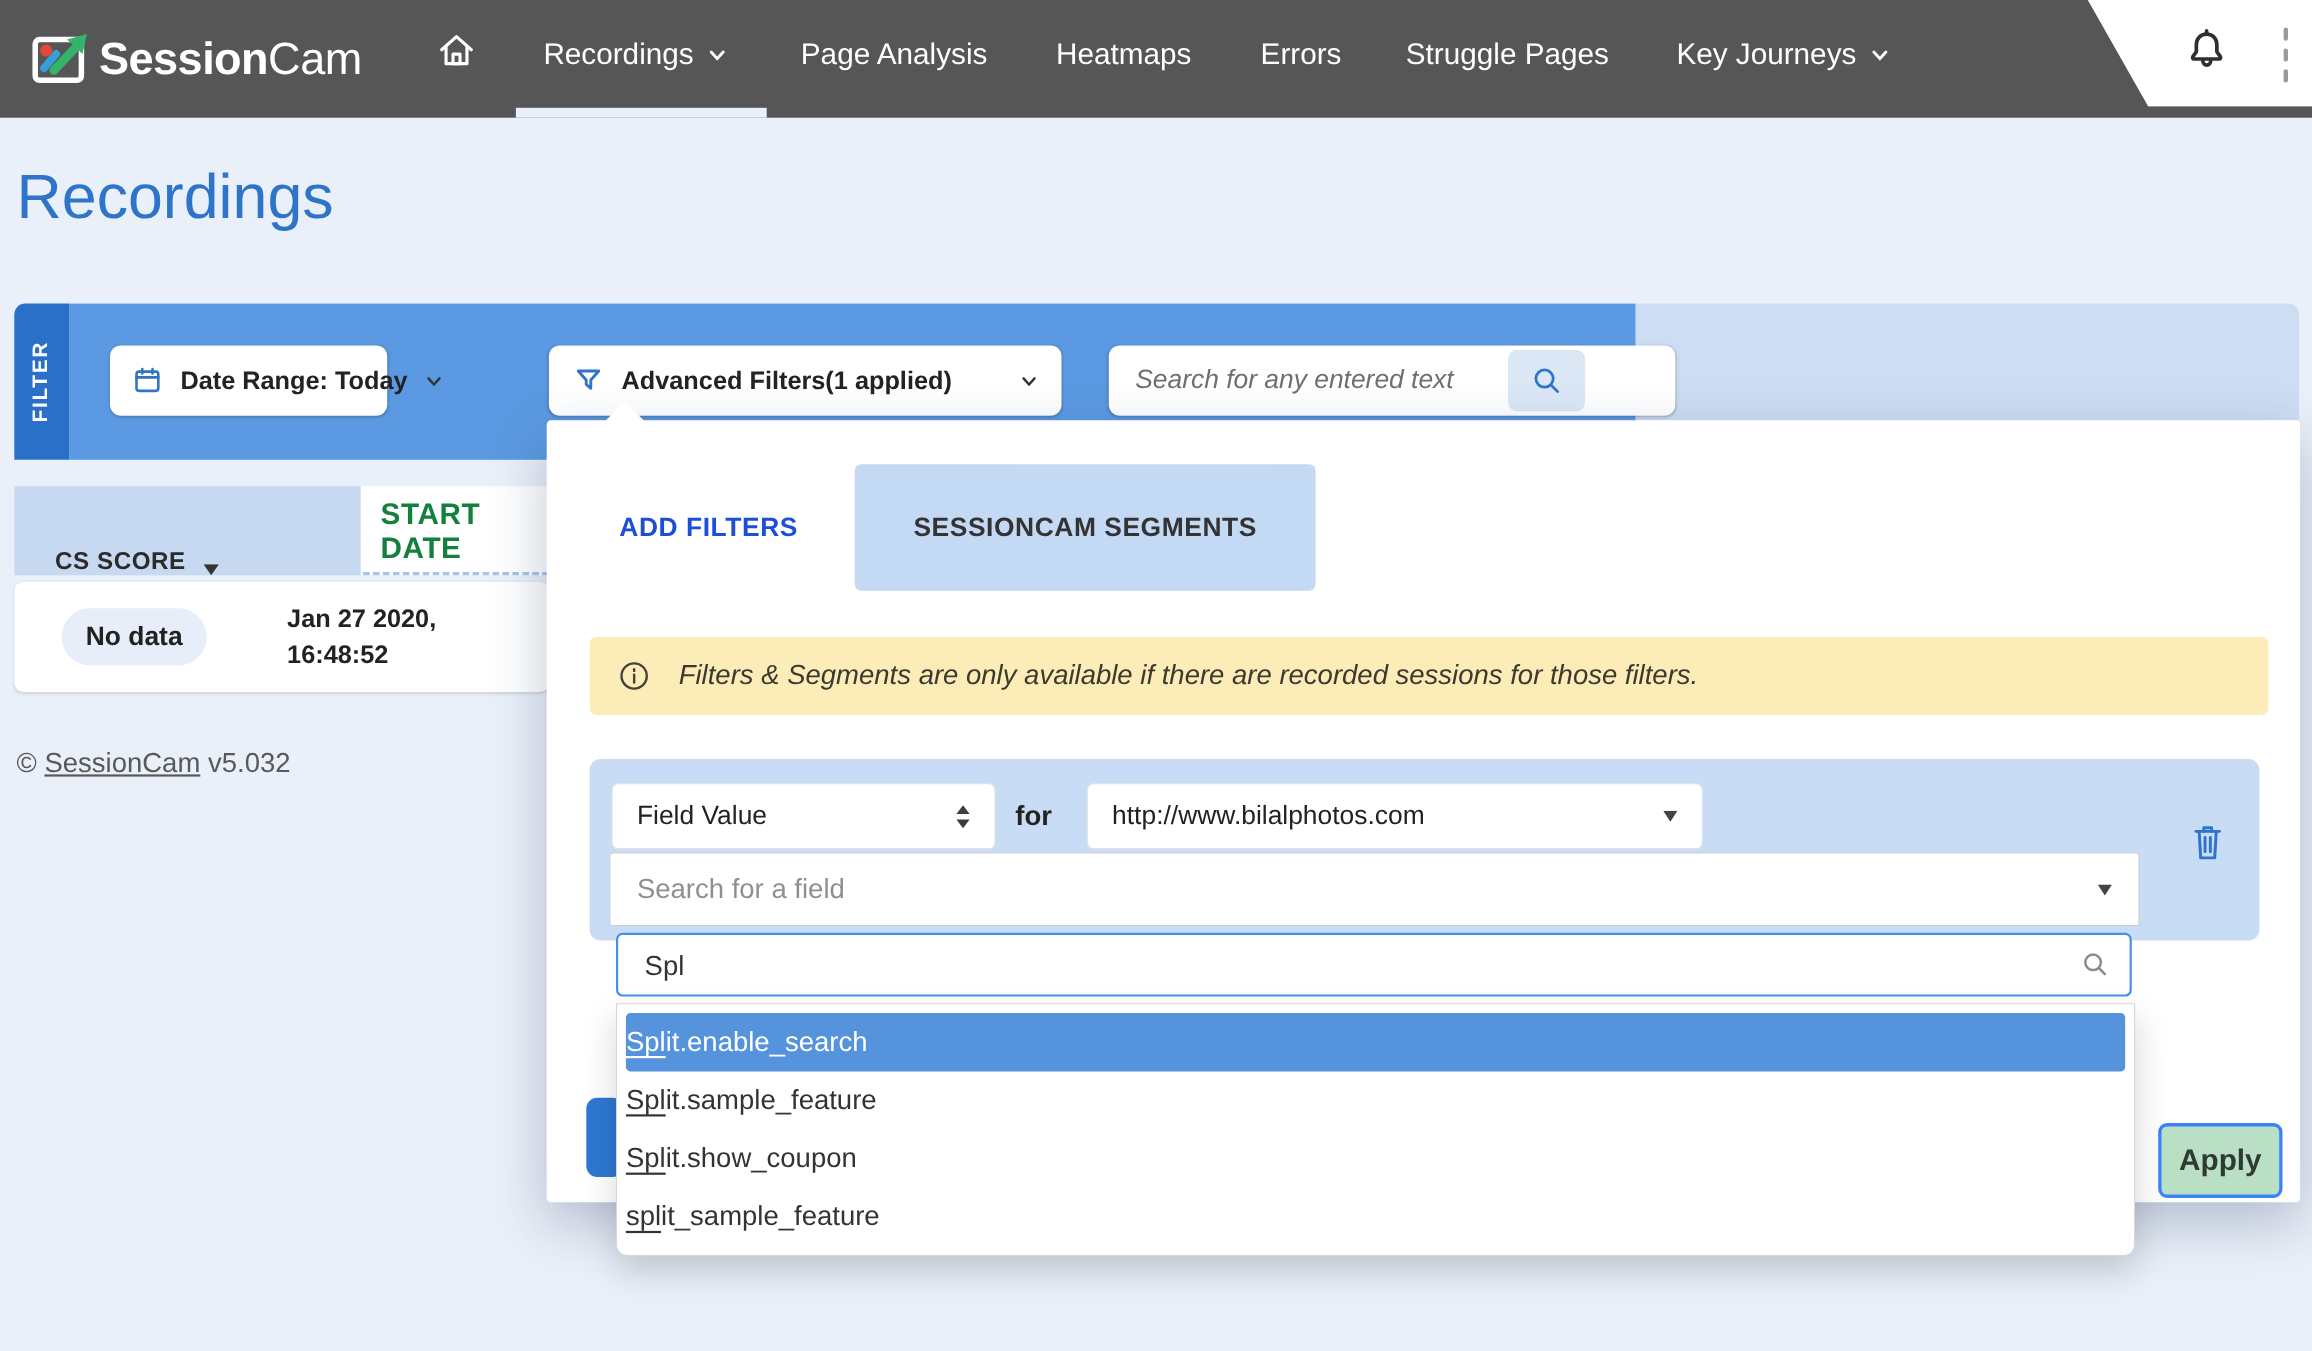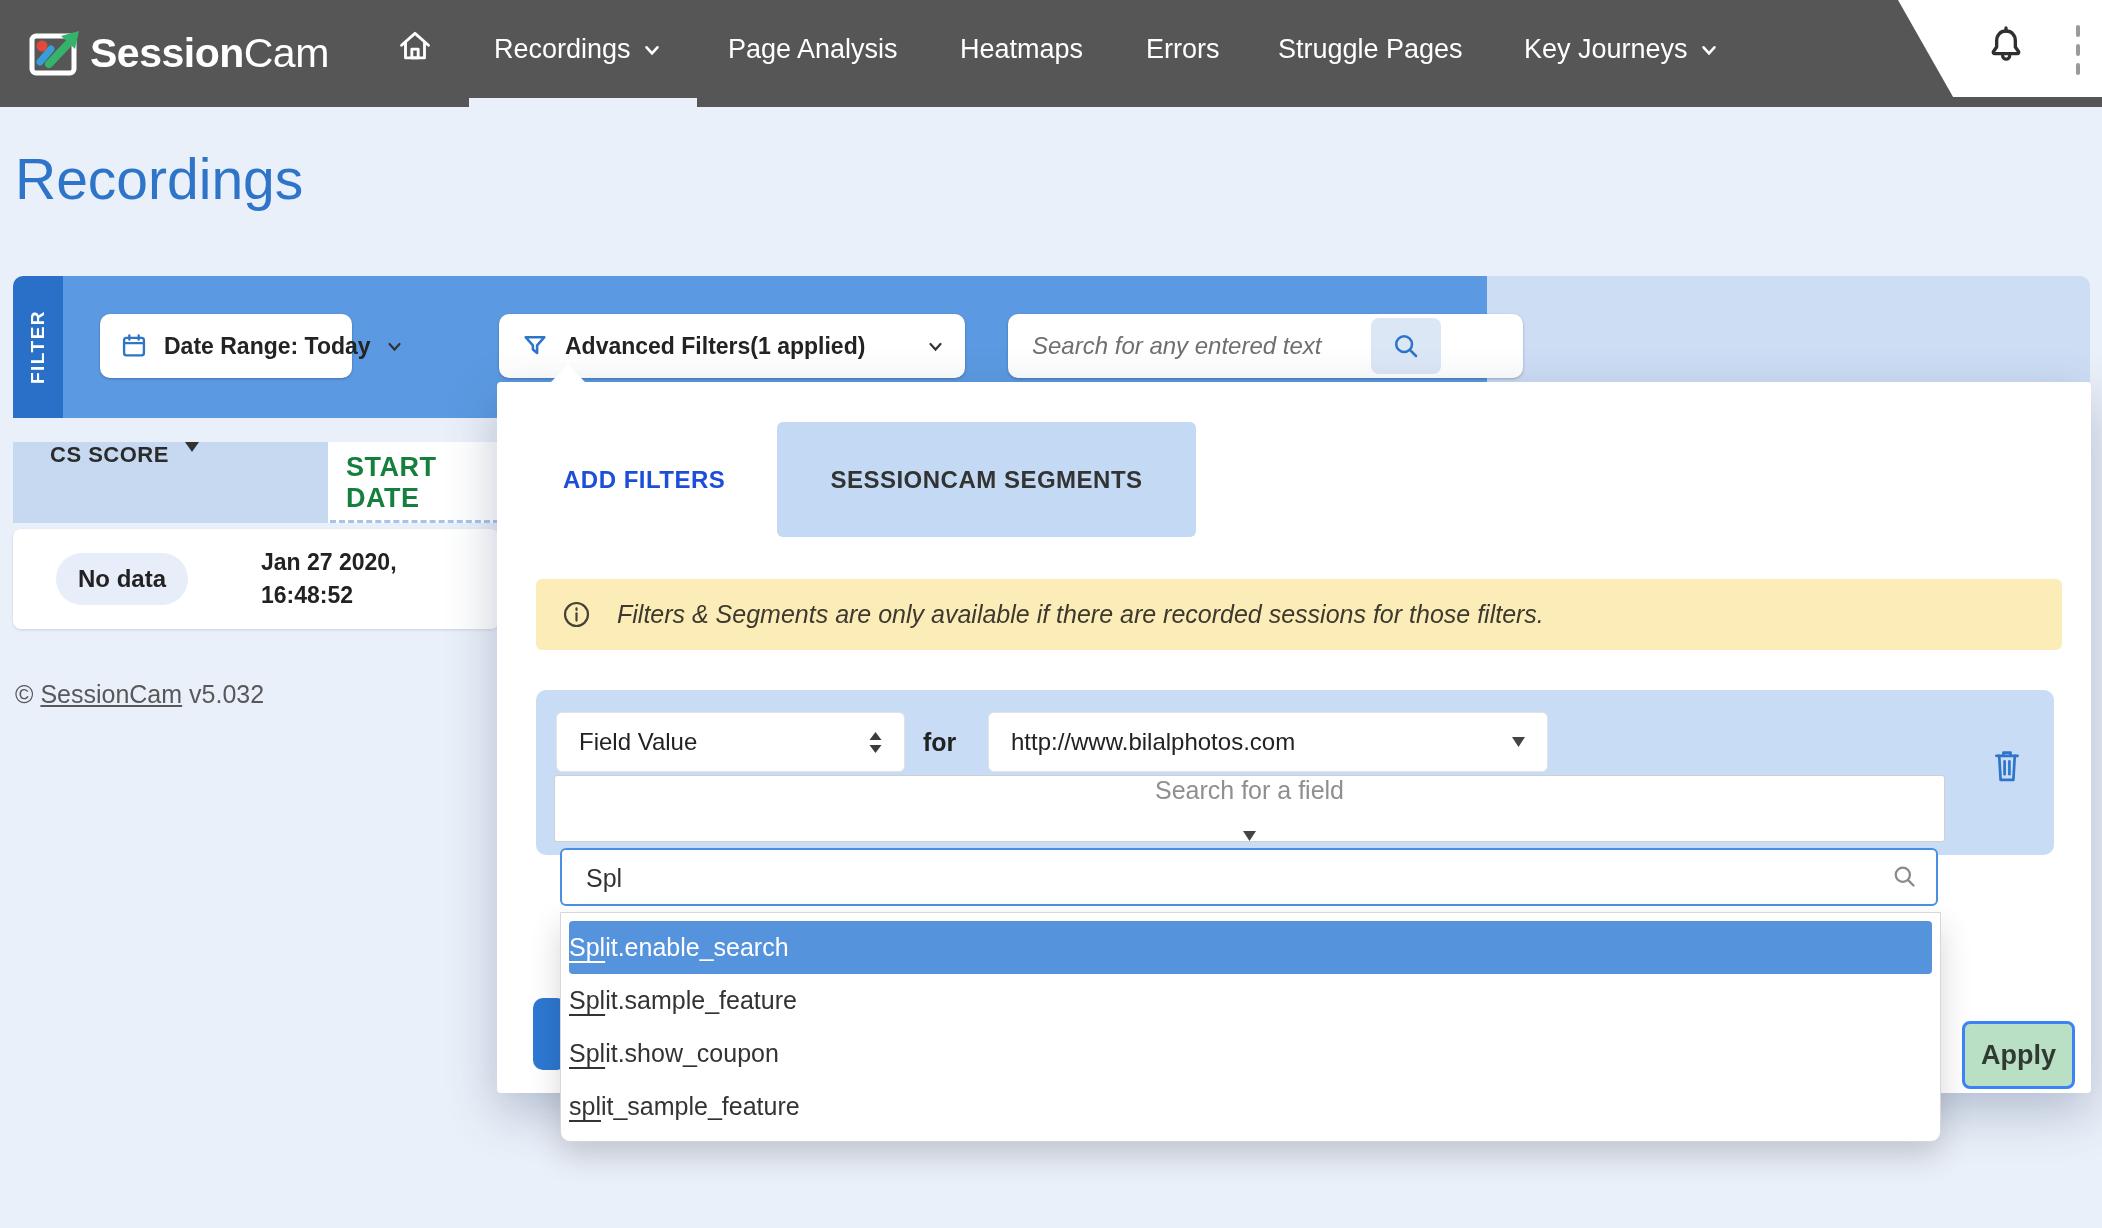--- a/index.html
+++ b/index.html
@@ -38,21 +38,21 @@
   .barbtn{top:314px;height:64px;background:#fff;border-radius:10px;box-shadow:0 1px 3px rgba(0,0,0,.25);display:flex;align-items:center;cursor:pointer;}
   .btn-date{left:100px;width:252px;padding:10px 20px;gap:16px;box-sizing:border-box;}
   .btn-adv{left:499px;width:466px;padding:0 22px;gap:16px;box-sizing:border-box;}
   .barbtn .lbl{font-size:23px;font-weight:600;color:#232323;white-space:nowrap;flex:1;}
   .searchwrap{left:1008px;top:314px;width:515px;height:64px;background:#fff;border-radius:10px;box-shadow:0 1px 3px rgba(0,0,0,.25);}
   .searchwrap input{position:absolute;left:6px;top:4px;width:340px;height:56px;border:none;outline:none;font-size:24px;font-style:italic;color:#333;padding:0 0 0 18px;font-family:"Liberation Sans",sans-serif;background:transparent;}
   .searchwrap input::placeholder{color:#6f6f6f;opacity:1;}
   .searchbtn{left:363px;top:4px;width:70px;height:56px;background:#dce7f6;border-radius:8px;display:flex;align-items:center;justify-content:center;cursor:pointer;color:#2e74c9;}
 
   
-  .hdr-cs{left:13px;top:442px;width:315px;height:81px;background:#c7d9f0;display:flex;align-items:flex-start;gap:16px;padding-left:37px;box-sizing:border-box;cursor:pointer;}
+  .hdr-cs{left:13px;top:442px;width:315px;height:81px;background:#c7d9f0;display:flex;align-items:flex-end;gap:16px;padding-left:37px;box-sizing:border-box;cursor:pointer;}
   .hdr-cs .t{font-size:22px;font-weight:700;color:#2b2b2b;letter-spacing:.5px;}
   .hdr-sd{left:328px;top:442px;width:171px;height:81px;background:#ffffff;display:flex;align-items:center;padding-left:18px;box-sizing:border-box;cursor:pointer;}
   .hdr-sd .t{font-size:27px;font-weight:700;color:#15803d;letter-spacing:.5px;}
   .hdr-dash{left:330px;top:520px;width:169px;height:0;border-bottom:3px dashed #a6c4ea;}
   .rowcard{left:13px;top:529px;width:486px;height:100px;background:#fff;border-radius:8px;box-shadow:0 1px 3px rgba(0,0,0,.12);}
   .pill{left:43px;top:24px;width:132px;height:52px;background:#e7edf9;border-radius:26px;display:flex;align-items:center;justify-content:center;font-size:24px;font-weight:700;color:#222;}
   .rowdate{left:248px;top:17px;font-size:23px;font-weight:700;color:#222;line-height:33px;white-space:nowrap;}
 
   
   .footer{left:15px;top:680px;font-size:25px;color:#585858;}
@@ -65,21 +65,21 @@
   .tab-seg{left:777px;top:422px;width:419px;height:115px;background:#c3d9f4;border-radius:6px;display:flex;align-items:center;justify-content:center;font-size:24px;font-weight:600;color:#333;letter-spacing:.5px;cursor:pointer;}
   .banner{left:536px;top:579px;width:1526px;height:71px;background:#fcecb8;border-radius:6px;display:flex;align-items:center;gap:26px;padding:0 26px;box-sizing:border-box;}
   .banner .txt{font-size:25px;font-style:italic;color:#3c392f;}
   .fcontainer{left:536px;top:690px;width:1518px;height:165px;background:#c9dcf5;border-radius:10px;}
   .sel{background:#fff;border-radius:6px;border:1px solid #e3e3e3;display:flex;align-items:center;padding:0 22px;box-sizing:border-box;cursor:pointer;}
   .sel-field{left:556px;top:712px;width:349px;height:60px;}
   .sel-url{left:988px;top:712px;width:560px;height:60px;}
   .sel .v{font-size:24px;color:#222;flex:1;white-space:nowrap;}
   .forlbl{left:923px;top:712px;height:60px;display:flex;align-items:center;font-size:25px;font-weight:600;color:#222;}
   .trash{left:1990px;top:746px;width:34px;height:38px;color:#2e74c9;cursor:pointer;}
-  .combo{left:554px;top:775px;width:1391px;height:67px;background:#fff;border:1px solid #cfcfcf;border-radius:3px;box-sizing:border-box;display:flex;align-items:center;padding:0 24px;cursor:pointer;flex-direction:column;}
+  .combo{left:554px;top:775px;width:1391px;height:67px;background:#fff;border:1px solid #cfcfcf;border-radius:3px;box-sizing:border-box;display:flex;align-items:center;padding:0 24px;cursor:pointer;}
   .combo .ph{font-size:25px;color:#8f8f8f;flex:1;}
   .splwrap{left:560px;top:848px;width:1378px;height:58px;background:#fff;border:2px solid #4a90e2;border-radius:6px;box-sizing:border-box;}
   .splwrap input{position:absolute;left:22px;top:2px;width:1280px;height:50px;border:none;outline:none;font-size:25px;color:#333;font-family:"Liberation Sans",sans-serif;background:transparent;}
   .splwrap .mag{position:absolute;right:18px;top:13px;color:#8a8a8a;}
   .optlist{left:560px;top:912px;width:1381px;height:230px;background:#fff;border:1px solid #d7d7d7;border-radius:0 0 10px 10px;box-shadow:0 14px 32px rgba(0,0,0,.16);box-sizing:border-box;padding:8px;}
   .opt{height:53px;display:flex;align-items:center;font-size:25px;color:#333;border-radius:4px;cursor:pointer;}
   .opt .m{text-decoration:underline;text-underline-offset:5px;}
   .opt.selected{background:#5593dd;color:#fff;}
   .sliver{left:533px;top:998px;width:34px;height:72px;background:#2e78d2;border-radius:10px;cursor:pointer;}
   .applybtn{left:1962px;top:1002px;width:113px;height:68px;background:#b9dfc5;border:3px solid #3b82f6;border-radius:8px;box-sizing:border-box;display:flex;align-items:center;justify-content:center;font-size:27px;font-weight:600;color:#2f3a32;cursor:pointer;margin-top:19px;}

